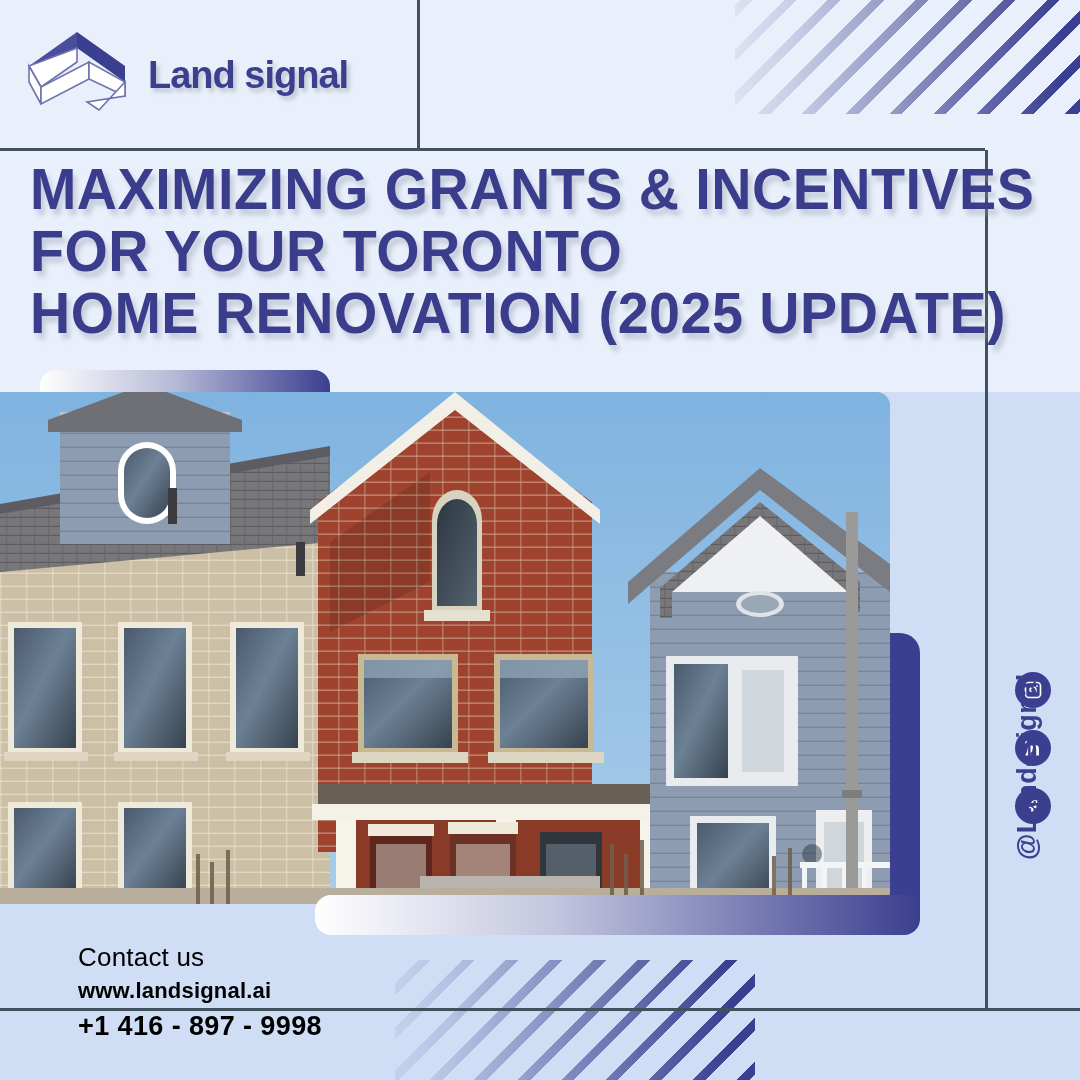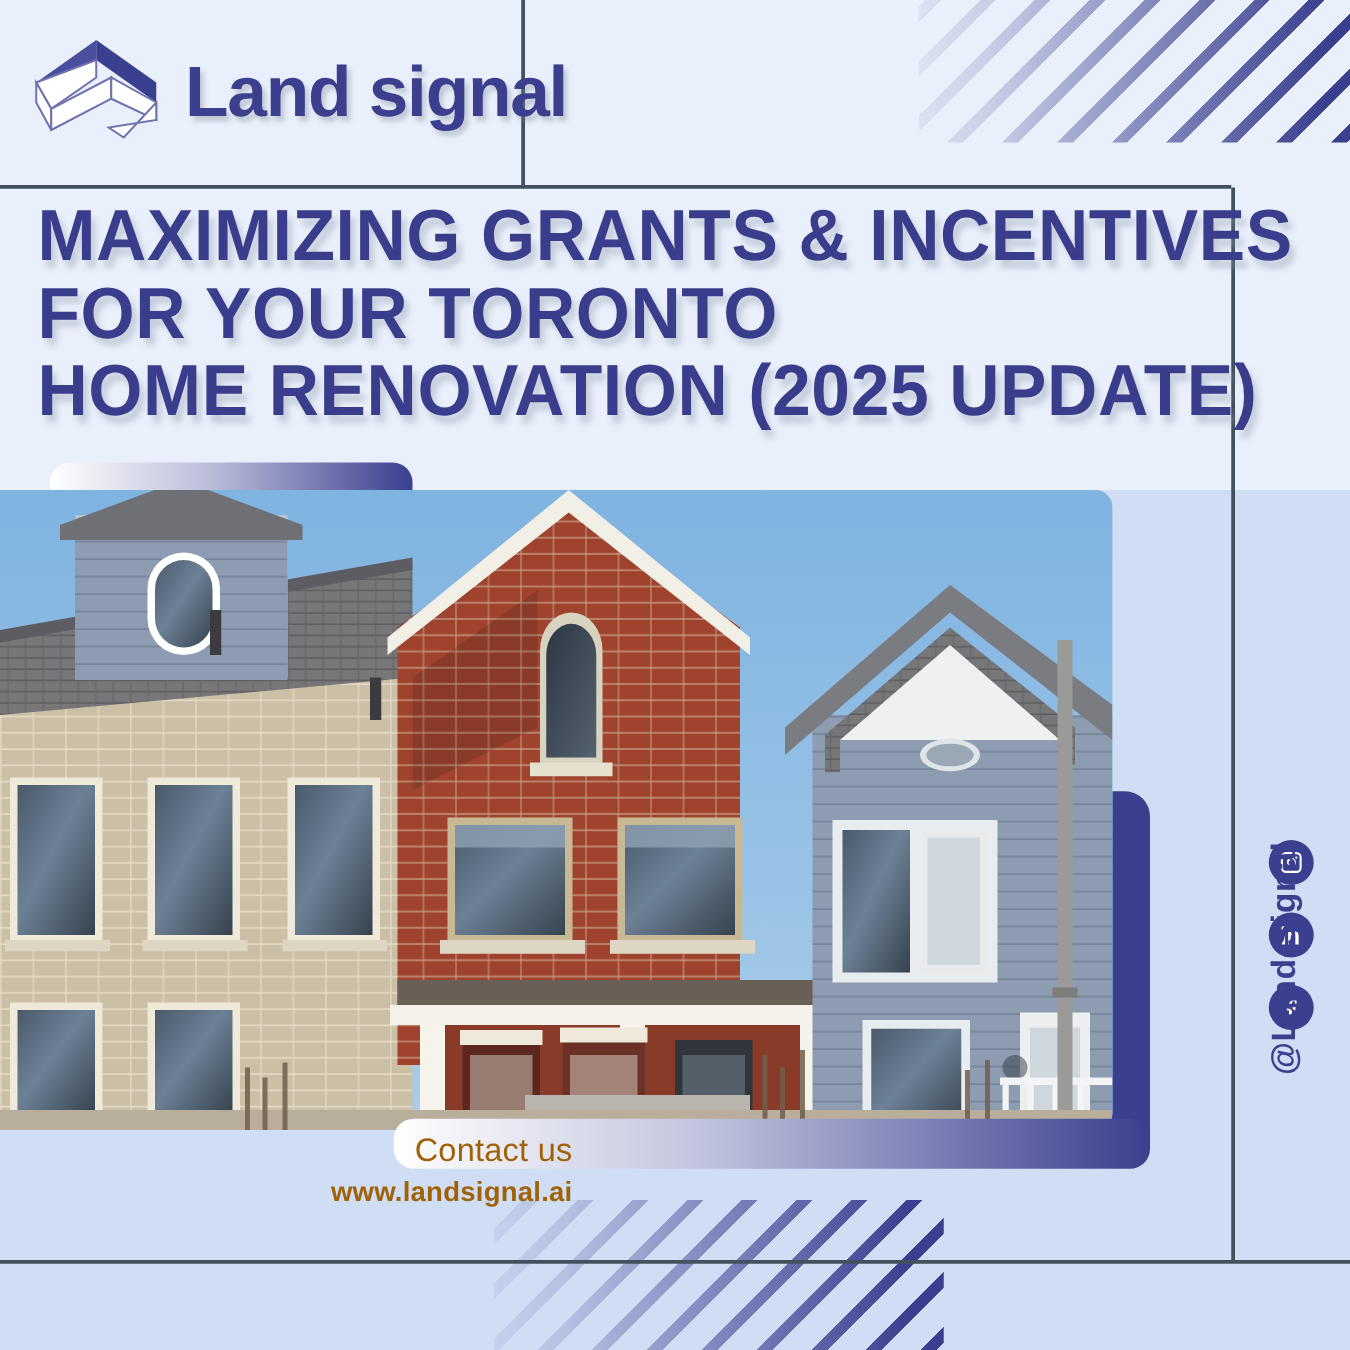--- a/index.html
+++ b/index.html
@@ -34,21 +34,21 @@
   .rule{position:absolute;background:#42515e;}
   #rule-v-left{left:417px;top:0;width:3px;height:150px;}
   #rule-h-top{left:0;top:148px;width:985px;height:3px;}
   #rule-v-right{left:985px;top:150px;width:3px;height:860px;}
   #rule-h-bottom{left:0;top:1008px;width:1080px;height:3px;}
 
   
   #logo{position:absolute;left:24px;top:22px;width:390px;height:105px;display:flex;align-items:center;gap:18px;}
   #logo-mark{width:106px;height:92px;flex:0 0 auto;}
   #logo-text{
-    font-size:57px;font-weight:700;letter-spacing:-1px;color:#3c3f8e;
+    font-size:38px;font-weight:700;letter-spacing:-1px;color:#3c3f8e;
     text-shadow:3px 4px 4px rgba(120,128,150,.38);
     white-space:nowrap;line-height:1;
   }
 
   
   #headline{
     position:absolute;left:30px;top:158px;width:950px;
     color:#3a3d8c;
     font-family:"Liberation Sans Narrow","Liberation Sans",sans-serif;
     font-weight:700;font-size:58px;line-height:1.07;
@@ -78,21 +78,21 @@
 
   
   #photo{
     position:absolute;left:0;top:392px;width:890px;height:512px;
     border-radius:0 14px 14px 0;overflow:hidden;
     background:#9fc4e6;
   }
   #photo svg{display:block;width:890px;height:512px;}
 
   
-  #contact{position:absolute;left:78px;top:903px;width:380px;color:#a16207;text-align:right;}
+  #contact{position:absolute;left:78px;top:940px;width:380px;color:#000000;}
   #contact .l1{font-size:26px;font-weight:400;line-height:1.35;letter-spacing:.2px;}
   #contact .l2{font-size:22px;font-weight:700;line-height:1.45;letter-spacing:.2px;}
   #contact .l3{font-size:27px;font-weight:700;line-height:1.45;letter-spacing:.4px;}
 
   
   #social{position:absolute;left:1015px;top:672px;display:flex;flex-direction:column;gap:22px;align-items:center;}
   .soc{width:36px;height:36px;border-radius:50%;background:#3b3f8f;display:flex;align-items:center;justify-content:center;}
   .soc svg{width:20px;height:20px;fill:#ffffff;}
 
   #handle{
@@ -317,20 +317,21 @@
         <rect x="788" y="456" width="4" height="56"></rect>
       </g>
     </svg>
   </div>
 
   <div class="card" id="card-bottom-grad"></div>
 
   <div id="contact">
     <div class="l1">Contact us</div>
     <div class="l2">www.landsignal.ai</div>
+    <div class="l3">+1 416 - 897 - 9998</div>
   </div>
 
   <div id="social">
     <span class="soc">
       <svg viewBox="0 0 24 24">
           <path d="M7 2h10a5 5 0 0 1 5 5v10a5 5 0 0 1-5 5H7a5 5 0 0 1-5-5V7a5 5 0 0 1 5-5zm0 2a3 3 0 0 0-3 3v10a3 3 0 0 0 3 3h10a3 3 0 0 0 3-3V7a3 3 0 0 0-3-3H7zm5 3.5A4.5 4.5 0 1 1 7.5 12 4.5 4.5 0 0 1 12 7.5zm0 2A2.5 2.5 0 1 0 14.5 12 2.5 2.5 0 0 0 12 9.5zm4.8-3.3a1.1 1.1 0 1 1-1.1 1.1 1.1 1.1 0 0 1 1.1-1.1z"></path>
         </svg>
     </span>
     <span class="soc">
       <svg viewBox="0 0 24 24">

